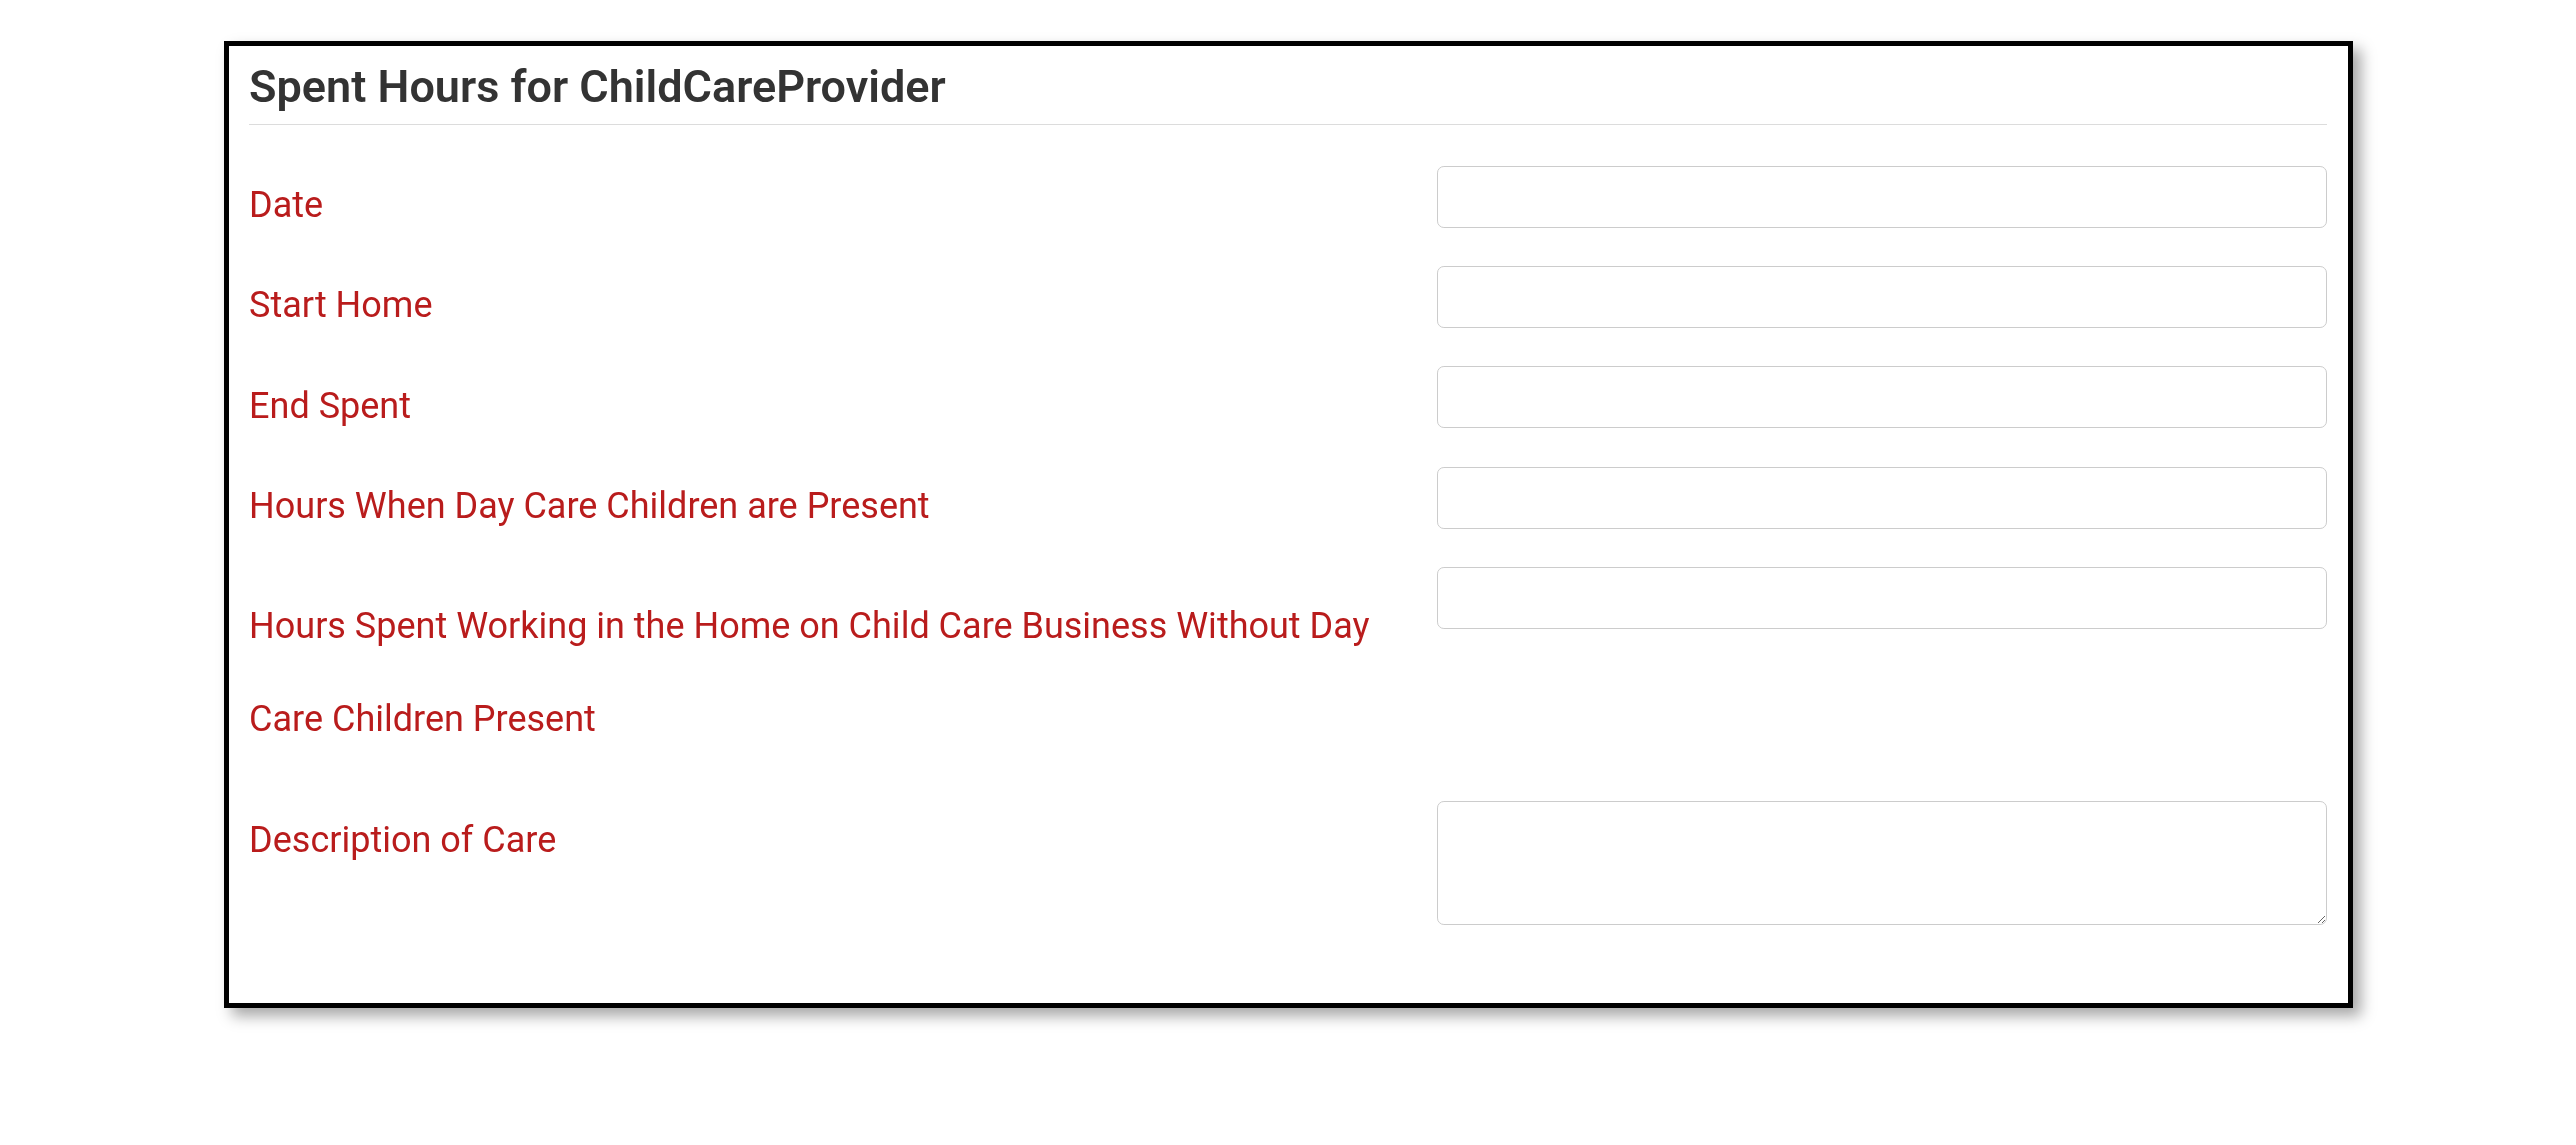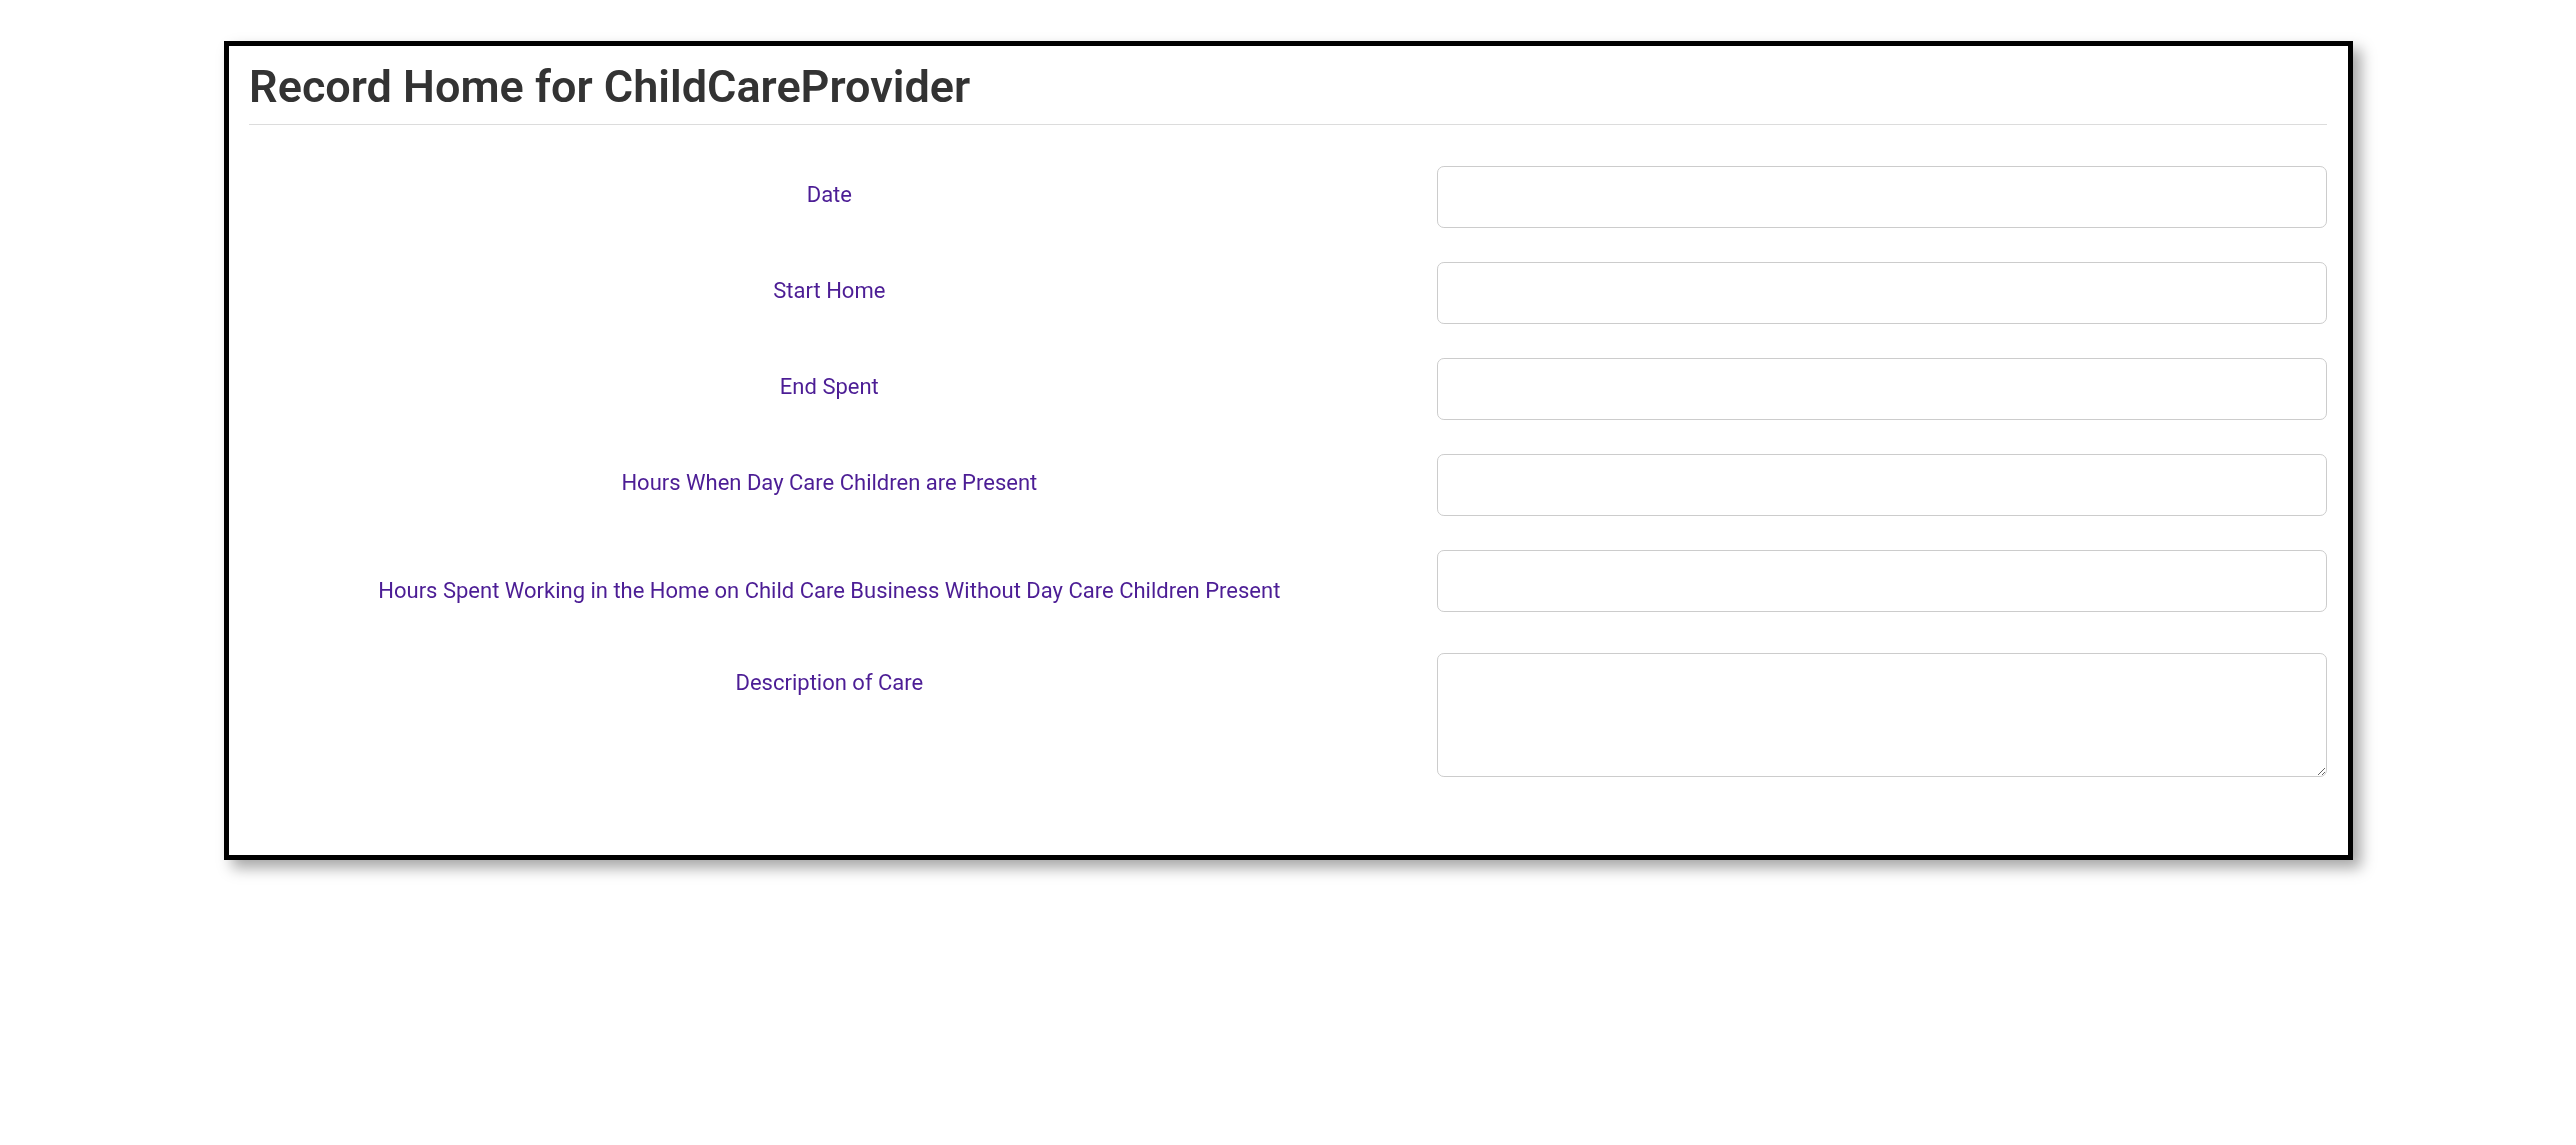--- a/index.html
+++ b/index.html
@@ -32,23 +32,23 @@
       margin-bottom: 41px;
     }
     .form-row {
       display: flex;
       align-items: flex-start;
       margin-bottom: 34px;
       min-height: 62px;
     }
     .form-label {
       flex: 0 0 1188px;
-      text-align: center;
-      font-size: 22px;
-      color: #4c1d95;
+      text-align: left;
+      font-size: 36px;
+      color: #b91c1c;
       padding-right: 27.5px;
       line-height: 1.5;
       padding-top: 12.4px;
     }
     .form-input-wrap {
       flex: 1;
     }
     .form-input {
       width: 100%;
       height: 62px;
@@ -75,21 +75,21 @@
       margin-bottom: 34px;
     }
     .multiline-label-row .form-label {
       line-height: 2.6;
     }
   </style>
 </head>
 <body>
 
 <div class="panel">
-  <h1 class="panel-title">Record Home for ChildCareProvider</h1>
+  <h1 class="panel-title">Spent Hours for ChildCareProvider</h1>
 
   <div class="form-row">
     <label class="form-label">Date</label>
     <div class="form-input-wrap">
       <input type="text" class="form-input" value="" style="">
     </div>
   </div>
 
   <div class="form-row">
     <label class="form-label">Start Home</label>

